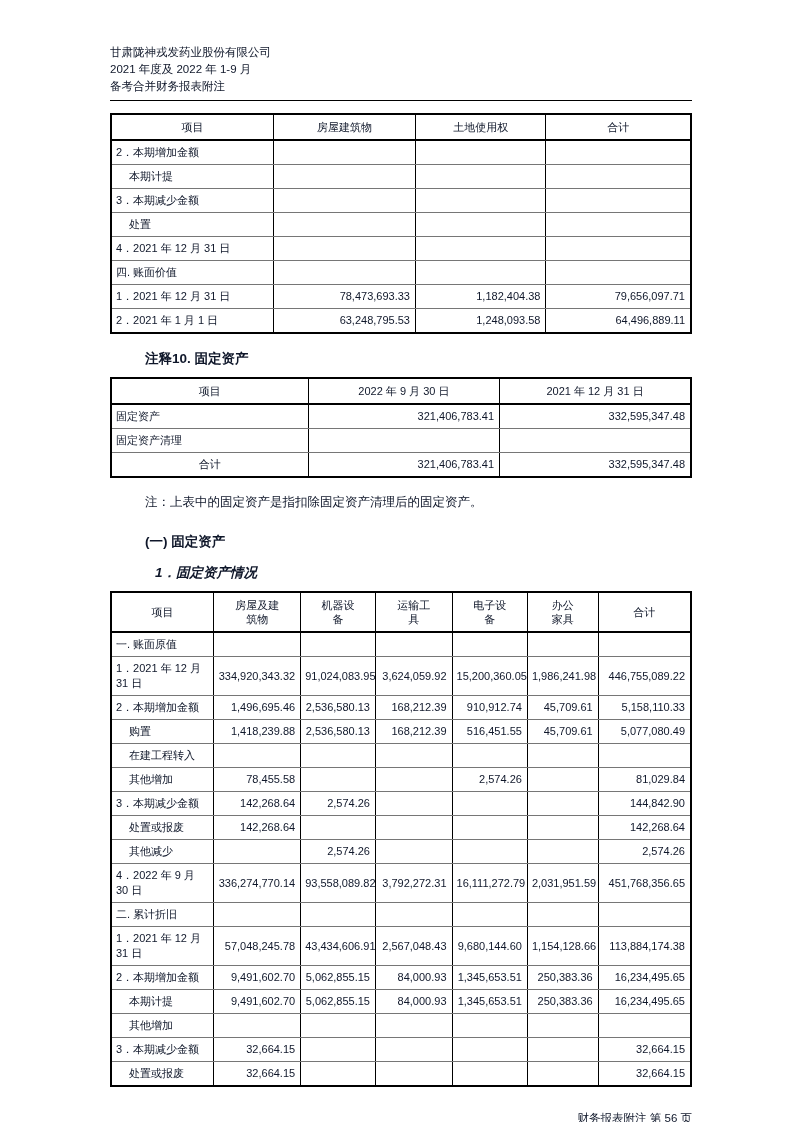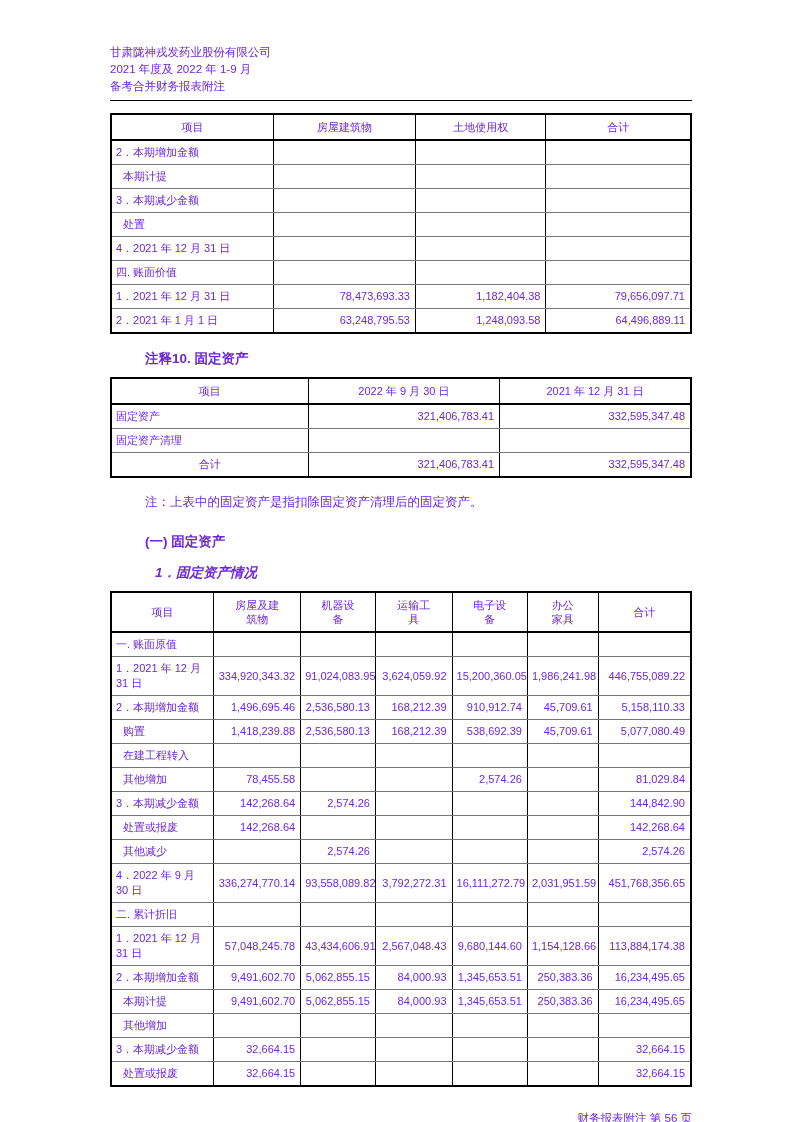--- a/index.html
+++ b/index.html
@@ -2,21 +2,21 @@
 <html><head>
 <meta charset="utf-8">
 <style>
   * { box-sizing: border-box; }
   html, body { margin: 0; padding: 0; background: #ffffff; }
   .page {
     position: relative;
     width: 793px;
     height: 1122px;
     background: #ffffff;
-    color: #6d28d9;
+    color: #0f172a;
     font-family: "Liberation Sans", "DejaVu Sans", sans-serif;
     overflow: hidden;
   }
   .content {
     position: absolute;
     left: 110px;
     top: 44px;
     width: 582px;
   }
   .doc-header {
@@ -44,21 +44,21 @@
   table.tbl td {
     padding: 4px 4px;
     line-height: 15px;
     border-top: 1px solid #767676;
     border-bottom: 1px solid #767676;
     border-left: 1px solid #000;
     border-right: 1px solid #000;
     vertical-align: middle;
   }
   table.tbl td.lbl { text-align: left; }
-  table.tbl td.ind { padding-left: 11px; margin-left: 45px; }
+  table.tbl td.ind { padding-left: 17px; margin-left: 45px; }
   table.tbl td.ctr { text-align: center; padding-left: 4px; }
   table.tbl td.num { text-align: right; padding-right: 5px; }
 
   .t1 { margin-top: 12px; }
   .t1 th:nth-child(1) { width: 28%; }
   .t1 th:nth-child(2) { width: 24.5%; }
   .t1 th:nth-child(3) { width: 22.5%; }
   .t1 th:nth-child(4) { width: 25%; }
 
   .t2 th:nth-child(1) { width: 34%; }
@@ -246,21 +246,21 @@
             <td class="num">168,212.39</td>
             <td class="num">910,912.74</td>
             <td class="num">45,709.61</td>
             <td class="num">5,158,110.33</td>
           </tr>
           <tr>
             <td class="lbl ind">购置</td>
             <td class="num">1,418,239.88</td>
             <td class="num">2,536,580.13</td>
             <td class="num">168,212.39</td>
-            <td class="num">538,692.39</td>
+            <td class="num">516,451.55</td>
             <td class="num">45,709.61</td>
             <td class="num">5,077,080.49</td>
           </tr>
           <tr>
             <td class="lbl ind">在建工程转入</td>
             <td class="num"></td>
             <td class="num"></td>
             <td class="num"></td>
             <td class="num"></td>
             <td class="num"></td>

